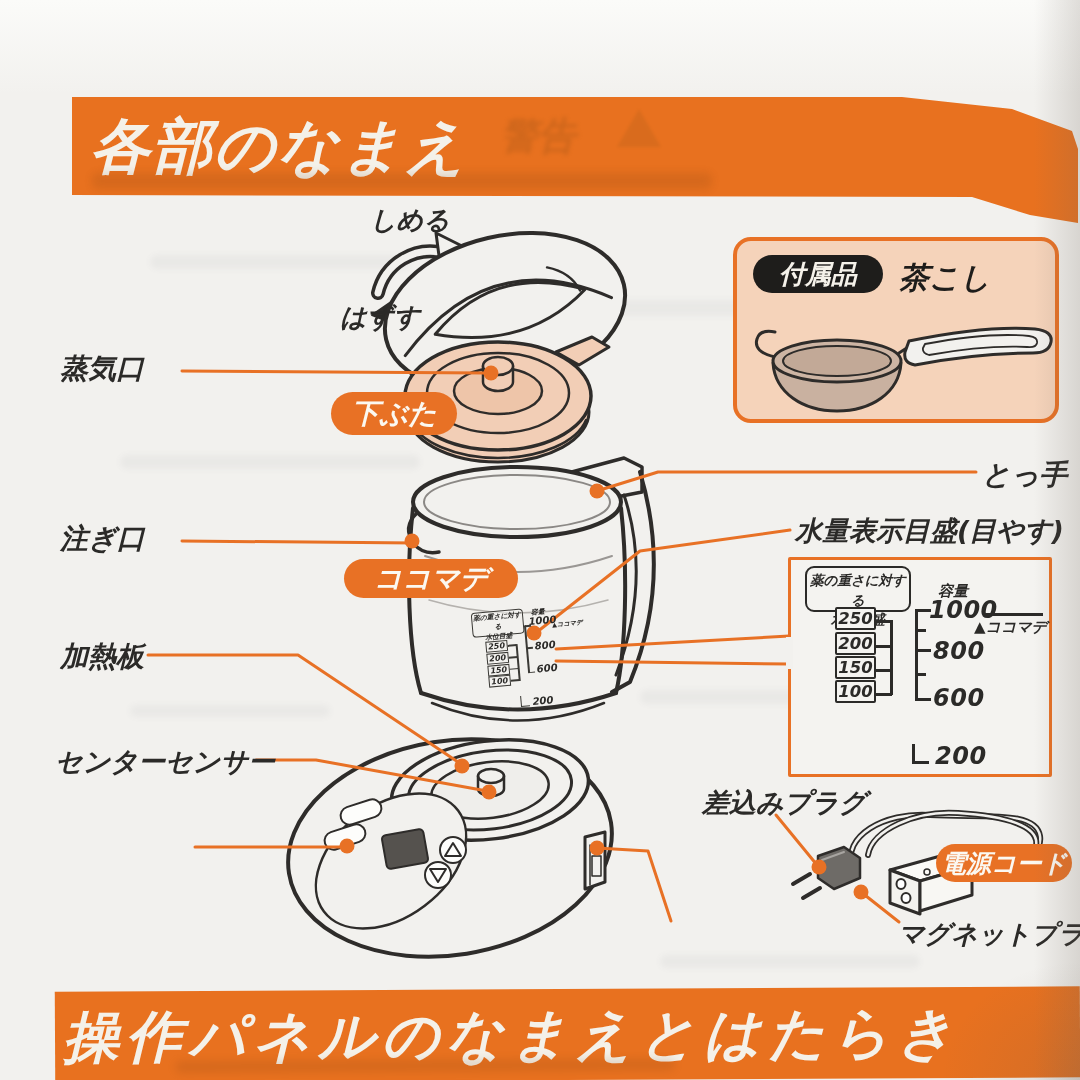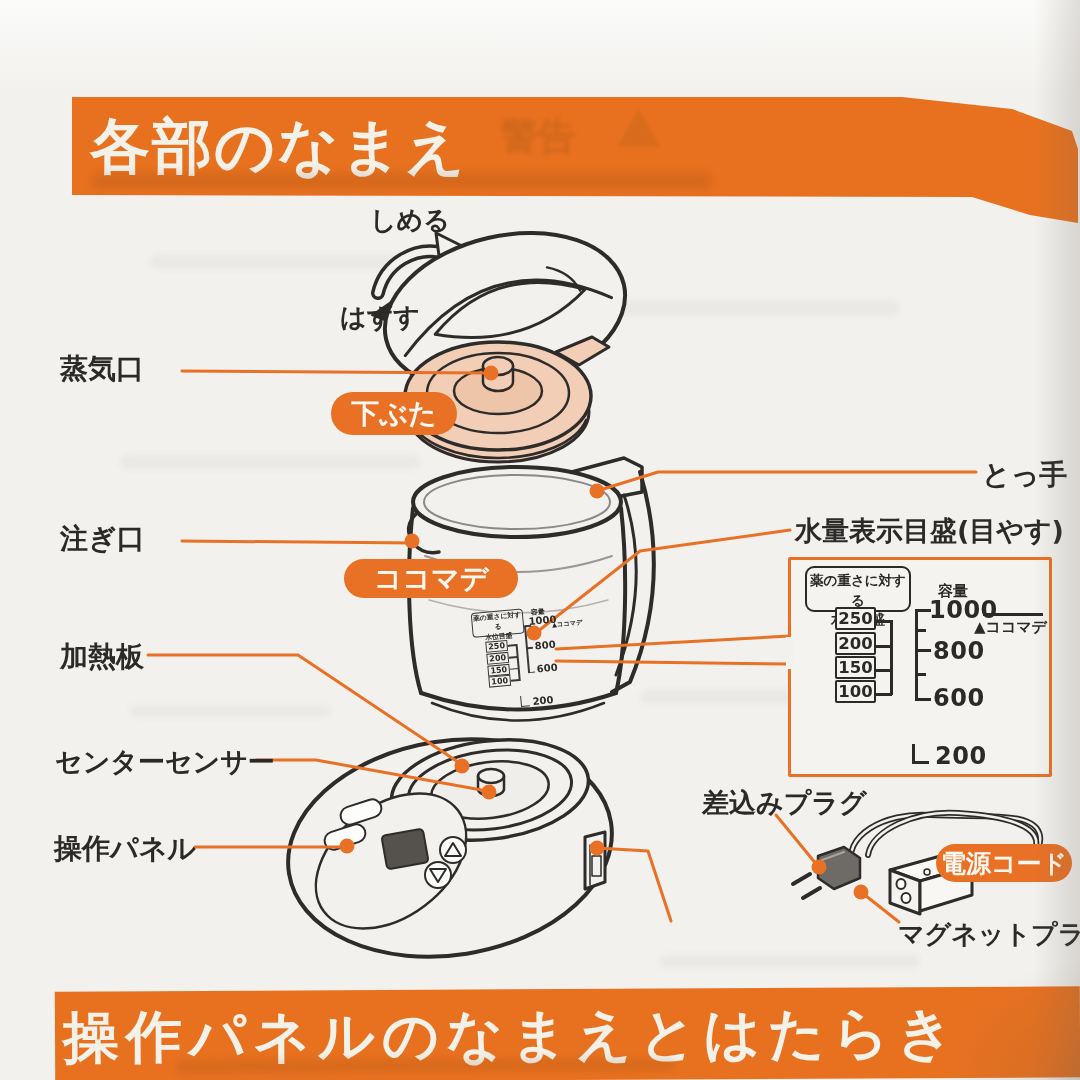--- a/index.html
+++ b/index.html
@@ -1,20 +1,21 @@
 <!DOCTYPE html>
 <html><head>
 <meta charset="utf-8">
 <style>
   html,body{margin:0;padding:0;background:#d8d6d2;}
   .page{
     position:relative; width:1080px; height:1080px; overflow:hidden;
     background:#F2F1EE;
     font-family:"DejaVu Sans","Liberation Sans",sans-serif;
     color:#2B2A28;
+    font-style:italic;
   }
   .abs{position:absolute;}
   
   .top-sheen{left:0;top:0;width:100%;height:95px;
     background:linear-gradient(#FBFBF9,rgba(251,251,249,0));}
   .edge-shade{right:0;top:0;width:46px;height:100%;
     background:linear-gradient(to right,rgba(110,100,90,0),rgba(110,100,90,.20));}
   .corner-shade{right:0;bottom:0;width:140px;height:120px;
     background:radial-gradient(ellipse at bottom right,rgba(100,90,80,.16),rgba(100,90,80,0) 70%);}
   .smudge{background:#5a5f66;opacity:.055;filter:blur(3px);border-radius:8px;}
@@ -87,20 +88,35 @@
   <div class="abs smudge" style="left:660px;top:955px;width:260px;height:13px;"></div>
 
   <div class="abs banner" style="left:72px;top:97px;width:1006px;height:128px;
               clip-path:polygon(0 0,830px 0,940px 12px,1000px 34px,1006px 52px,1006px 126px,958px 118px,900px 100px,0 98px);">
     <div class="abs banner-title" style="left:18px;top:10px;font-size:60px;letter-spacing:2px;">各部のなまえ</div>
     <div class="abs bleed-warning" style="left:428px;top:14px;font-size:38px;">警告</div>
     <div class="abs bleed-tri" style="left:545px;top:12px;"></div>
     <div class="abs bleed-row" style="left:20px;top:76px;width:620px;height:16px;"></div>
   </div>
 
+  <div class="abs acc-box">
+    <div class="abs acc-badge">付属品</div>
+    <div class="abs acc-name">茶こし</div>
+    <svg class="abs" style="left:0;top:0;" width="326" height="186" viewBox="0 0 326 186">
+      <g stroke="#2E2C2A" stroke-linecap="round" stroke-linejoin="round" fill="none">
+        <path d="M38,116 q-22,-5 -18,-18 q3,-10 18,-7" stroke-width="3"></path>
+        <path d="M36,122 C38,152 66,170 100,170 C134,170 162,152 164,122" fill="#C9B1A0" stroke-width="3"></path>
+        <ellipse cx="100" cy="120" rx="64" ry="21" fill="#CDB5A4" stroke-width="3"></ellipse>
+        <ellipse cx="100" cy="120" rx="54" ry="15" fill="#C2A997" stroke-width="2"></ellipse>
+        <path d="M162,112 l14,-9" stroke-width="3"></path>
+        <path d="M172,100 Q250,84 298,88 Q316,90 314,101 Q312,112 296,112 Q240,112 178,124 Q166,122 168,111 Z" fill="#F2F1EE" stroke-width="3"></path>
+        <path d="M188,103 Q252,91 292,95 Q301,96 300,102 Q299,107 290,106 Q248,104 192,114 Q185,112 186,107 Z" stroke-width="1.8"></path>
+      </g>
+    </svg>
+  </div>
 
   <svg class="abs" style="left:0;top:0;" width="1080" height="1080" viewBox="0 0 1080 1080">
     <g stroke="#2E2C2A" stroke-linecap="round" stroke-linejoin="round" fill="none">
 
       <g>
         <path d="M378,293 A54,54 0 0 1 444,253" stroke-width="14"></path>
         <path d="M378,293 A54,54 0 0 1 444,253" stroke="#F2F1EE" stroke-width="7"></path>
         <path d="M436,233 L470,250 L441,271 Z" fill="#F2F1EE" stroke-width="3"></path>
       </g>
       <g>
@@ -210,21 +226,20 @@
       <circle cx="861" cy="892" r="7.5"></circle>
     </g>
   </svg>
 
   <div class="abs lbl" style="left:370px;top:203px;font-size:26px;">しめる</div>
   <div class="abs lbl" style="left:340px;top:300px;font-size:26px;">はずす</div>
   <div class="abs lbl" style="left:60px;top:350px;font-size:28px;">蒸気口</div>
   <div class="abs lbl" style="left:60px;top:520px;font-size:28px;">注ぎ口</div>
   <div class="abs lbl" style="left:60px;top:638px;font-size:28px;">加熱板</div>
   <div class="abs lbl" style="left:55px;top:744px;font-size:27px;">センターセンサー</div>
-  <div class="abs lbl" style="left:54px;top:830px;font-size:28px;">操作パネル</div>
   <div class="abs lbl" style="left:982px;top:456px;font-size:28px;">とっ手</div>
   <div class="abs lbl" style="left:795px;top:513px;font-size:27px;">水量表示目盛(目やす)</div>
   <div class="abs lbl" style="left:702px;top:785px;font-size:27px;">差込みプラグ</div>
   <div class="abs lbl" style="left:898px;top:917px;font-size:26px;">マグネットプラグ</div>
 
   <div class="abs pill" style="left:331px;top:392px;width:126px;height:43px;font-size:28px;">下ぶた</div>
   <div class="abs pill" style="left:344px;top:559px;width:174px;height:39px;font-size:28px;">ココマデ</div>
   <div class="abs pill" style="left:936px;top:844px;width:136px;height:38px;font-size:25px;">電源コード</div>
 
   <div class="abs mini-scale">

